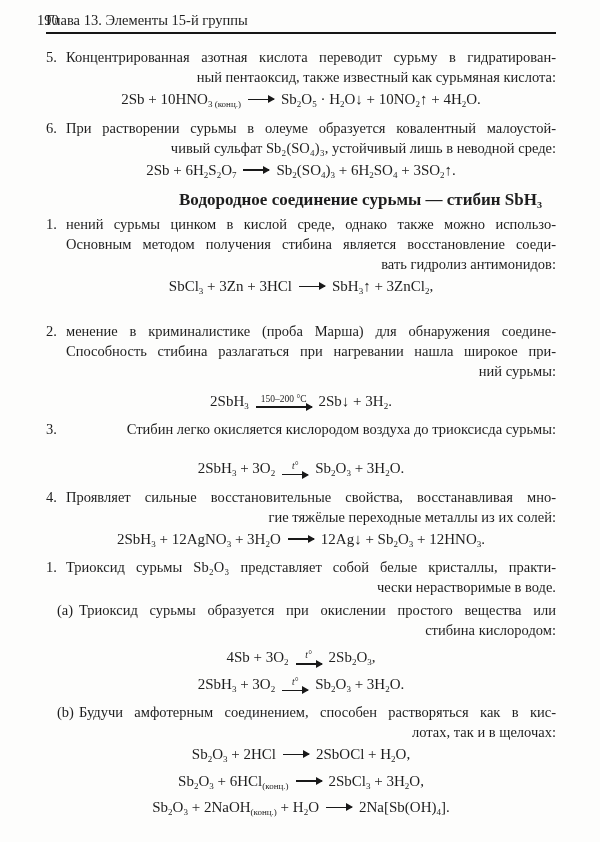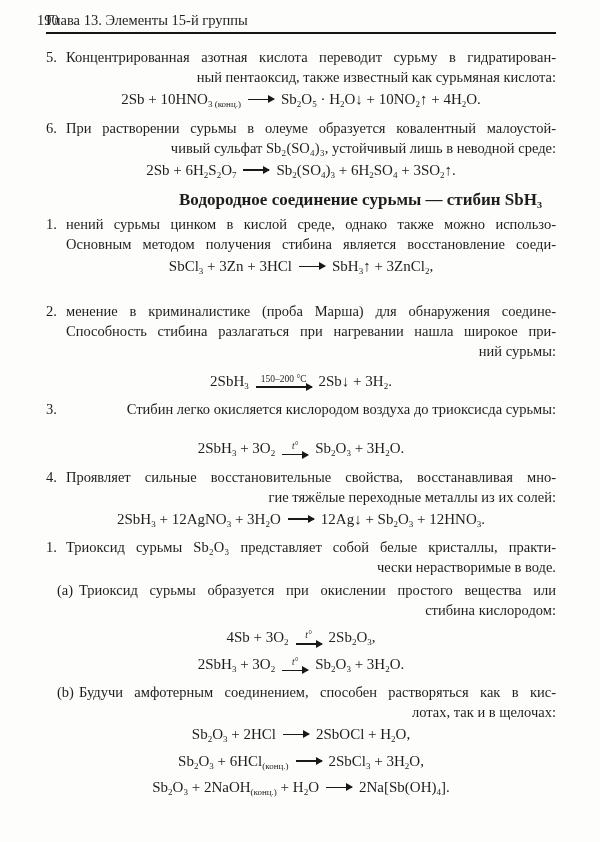--- a/index.html
+++ b/index.html
@@ -72,20 +72,21 @@
     <div class="lline">чивый сульфат Sb₂(SO₄)₃, устойчивый лишь в неводной среде:</div>
   </div>
   <div class="eq">2Sb + 6H<span class="sb">2</span>S<span class="sb">2</span>O<span class="sb">7</span><span class="rxar"><span class="shaft"></span></span>Sb<span class="sb">2</span>(SO<span class="sb">4</span>)<span class="sb">3</span> + 6H<span class="sb">2</span>SO<span class="sb">4</span> + 3SO<span class="sb">2</span>↑.</div>
 
   <div class="sechead">Водородное соединение сурьмы — стибин SbH₃</div>
 
   <div class="item">
     <span class="num">1.</span>
     <div class="jline">нений сурьмы цинком в кислой среде, однако также можно использо-</div>
     <div class="jline">Основным методом получения стибина является восстановление соеди-</div>
+    <div class="lline">вать гидролиз антимонидов:</div>
   </div>
   <div class="eq pair-top">SbCl<span class="sb">3</span> + 3Zn + 3HCl<span class="rxar"><span class="shaft"></span></span>SbH<span class="sb">3</span>↑ + 3ZnCl<span class="sb">2</span>,</div>
 
   <div class="item">
     <span class="num">2.</span>
     <div class="jline">менение в криминалистике (проба Марша) для обнаружения соедине-</div>
     <div class="jline">Способность стибина разлагаться при нагревании нашла широкое при-</div>
     <div class="lline">ний сурьмы:</div>
   </div>
   <div class="eq lab150">2SbH<span class="sb">3</span><span class="rxar lab"><span class="albl">150–200 °C</span><span class="shaft"></span></span>2Sb↓ + 3H<span class="sb">2</span>.</div>

